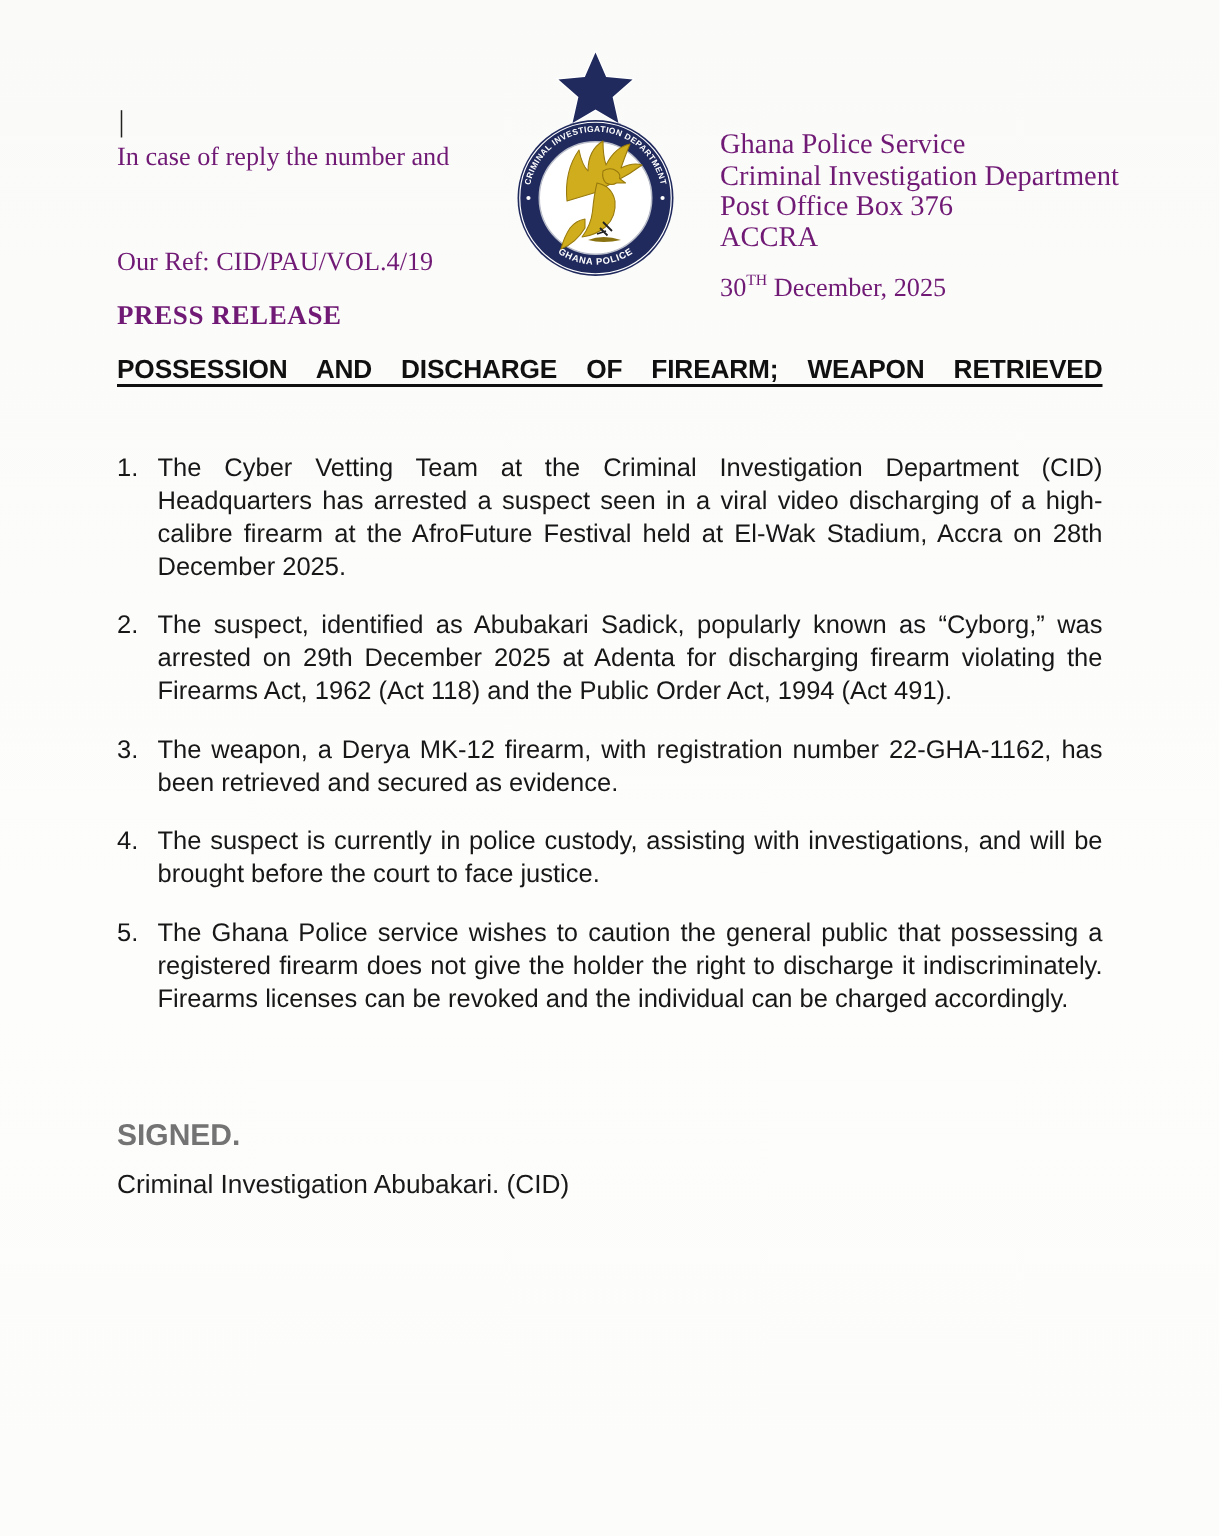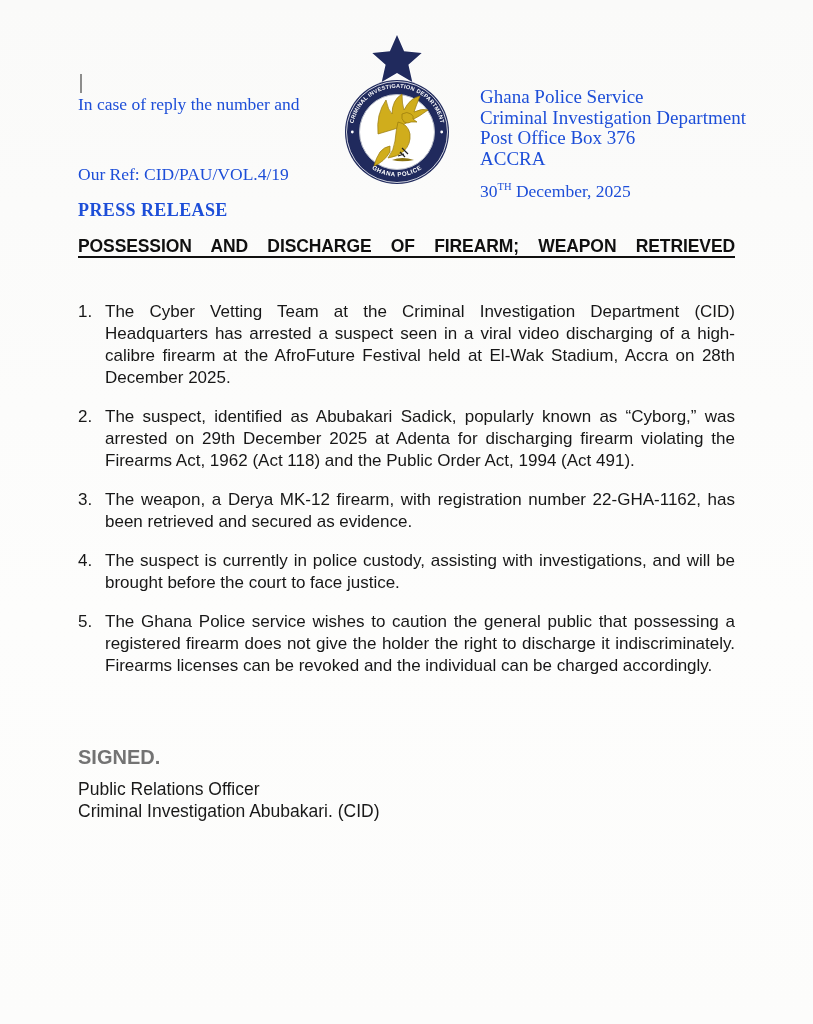--- a/index.html
+++ b/index.html
@@ -3,21 +3,21 @@
 <meta charset="utf-8">
 <style>
   html,body{margin:0;padding:0;}
   body{
     width:813px;height:1024px;
     background:linear-gradient(180deg,#fafaf9 0%,#fdfdfc 60%,#fcfcfb 100%);
     position:relative;overflow:hidden;
     -webkit-font-smoothing:antialiased;
   }
   .abs{position:absolute;}
-  .serif{font-family:"Liberation Serif", serif;color:#1d4ed8;}
+  .serif{font-family:"Liberation Serif", serif;color:#701a75;}
   .sans{font-family:"Liberation Sans", sans-serif;color:#191919;}
 
   .cursor-mark{left:79px;top:70px;font:20px "Liberation Serif", serif;color:#222;}
   .reply-note{left:78px;top:93px;font-size:17.5px;line-height:23px;}
   .our-ref{left:78px;top:164px;font-size:17.5px;}
   .press-release{left:78px;top:200px;font-size:18px;font-weight:bold;letter-spacing:.4px;}
 
   .logo{left:341px;top:34px;}
 
   .address{left:480px;top:87px;font-size:19px;line-height:20.5px;}
@@ -121,15 +121,14 @@
   </div>
   <div class="li">
     <div class="num">5.</div>
     <div class="txt">The Ghana Police service wishes to caution the general public that possessing a registered firearm does not give the holder the right to discharge it indiscriminately. Firearms licenses can be revoked and the individual can be charged accordingly.</div>
   </div>
 </div>
 
 <div class="abs sans signed">SIGNED.</div>
 
 <div class="abs sans sig-block">
-  <div>Public Relations Officer</div>
   <div>Criminal Investigation Abubakari. (CID)</div>
 </div>
 
 </body></html>

